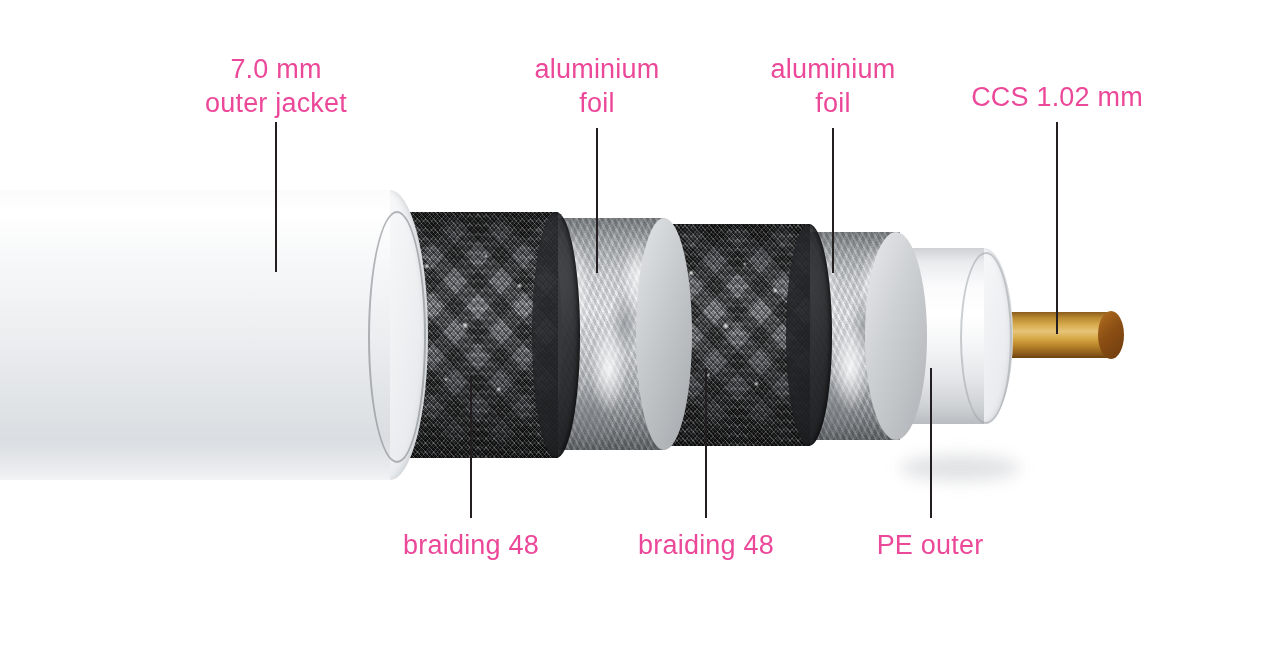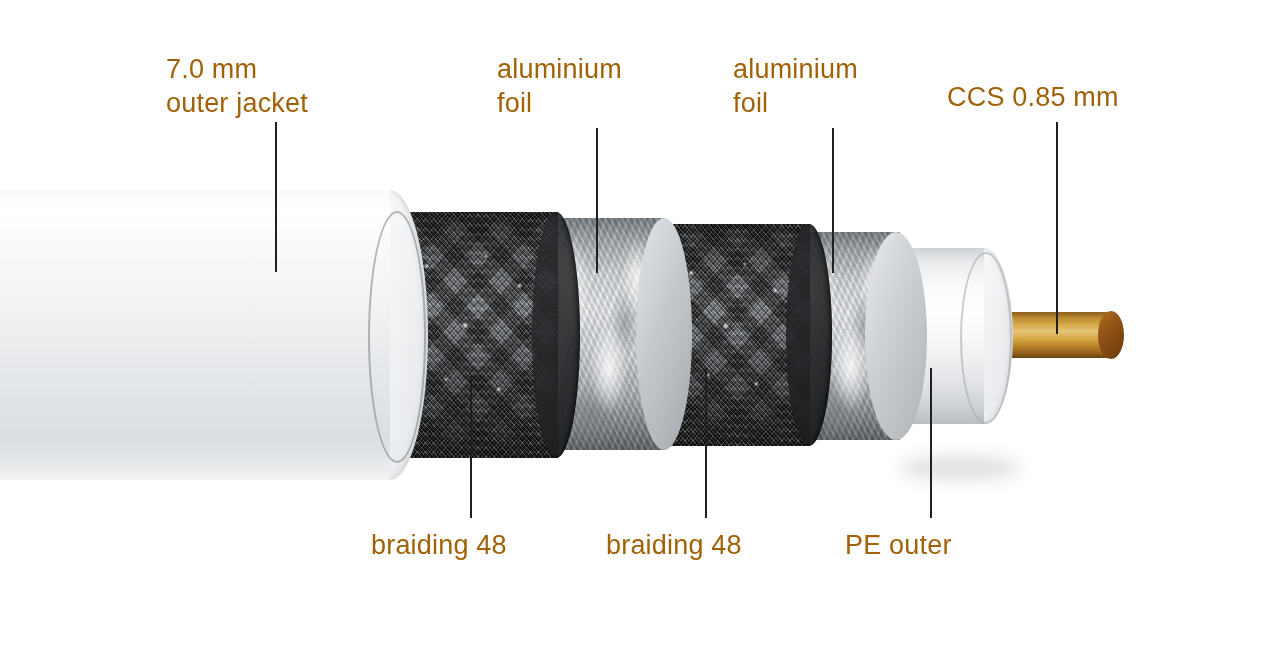--- a/index.html
+++ b/index.html
@@ -14,26 +14,26 @@
     position: relative;
     width: 1280px;
     height: 647px;
     background: #ffffff;
     overflow: hidden;
   }
 
   
   .label {
     position: absolute;
-    color: #a16207;
+    color: #ec4899;
     font-size: 27px;
     line-height: 34px;
     font-weight: 400;
     letter-spacing: 0.2px;
-    text-align: left;
+    text-align: center;
     white-space: pre-line;
     font-family: "Liberation Sans", sans-serif;
   }
 
   
   .leader {
     position: absolute;
     width: 2px;
     background: #231f20;
   }
@@ -263,21 +263,21 @@
 
   <div class="label" style="left:166px; top:52px; width:220px;">7.0 mm
 outer jacket</div>
 
   <div class="label" style="left:497px; top:52px; width:200px;">aluminium
 foil</div>
 
   <div class="label" style="left:733px; top:52px; width:200px;">aluminium
 foil</div>
 
-  <div class="label" style="left:947px; top:80px; width:220px;">CCS 0.85 mm</div>
+  <div class="label" style="left:947px; top:80px; width:220px;">CCS 1.02 mm</div>
 
   <div class="label" style="left:371px; top:528px; width:200px;">braiding 48</div>
 
   <div class="label" style="left:606px; top:528px; width:200px;">braiding 48</div>
 
   <div class="label" style="left:845px; top:528px; width:170px;">PE outer</div>
 
 </div>
 
 </body></html>

